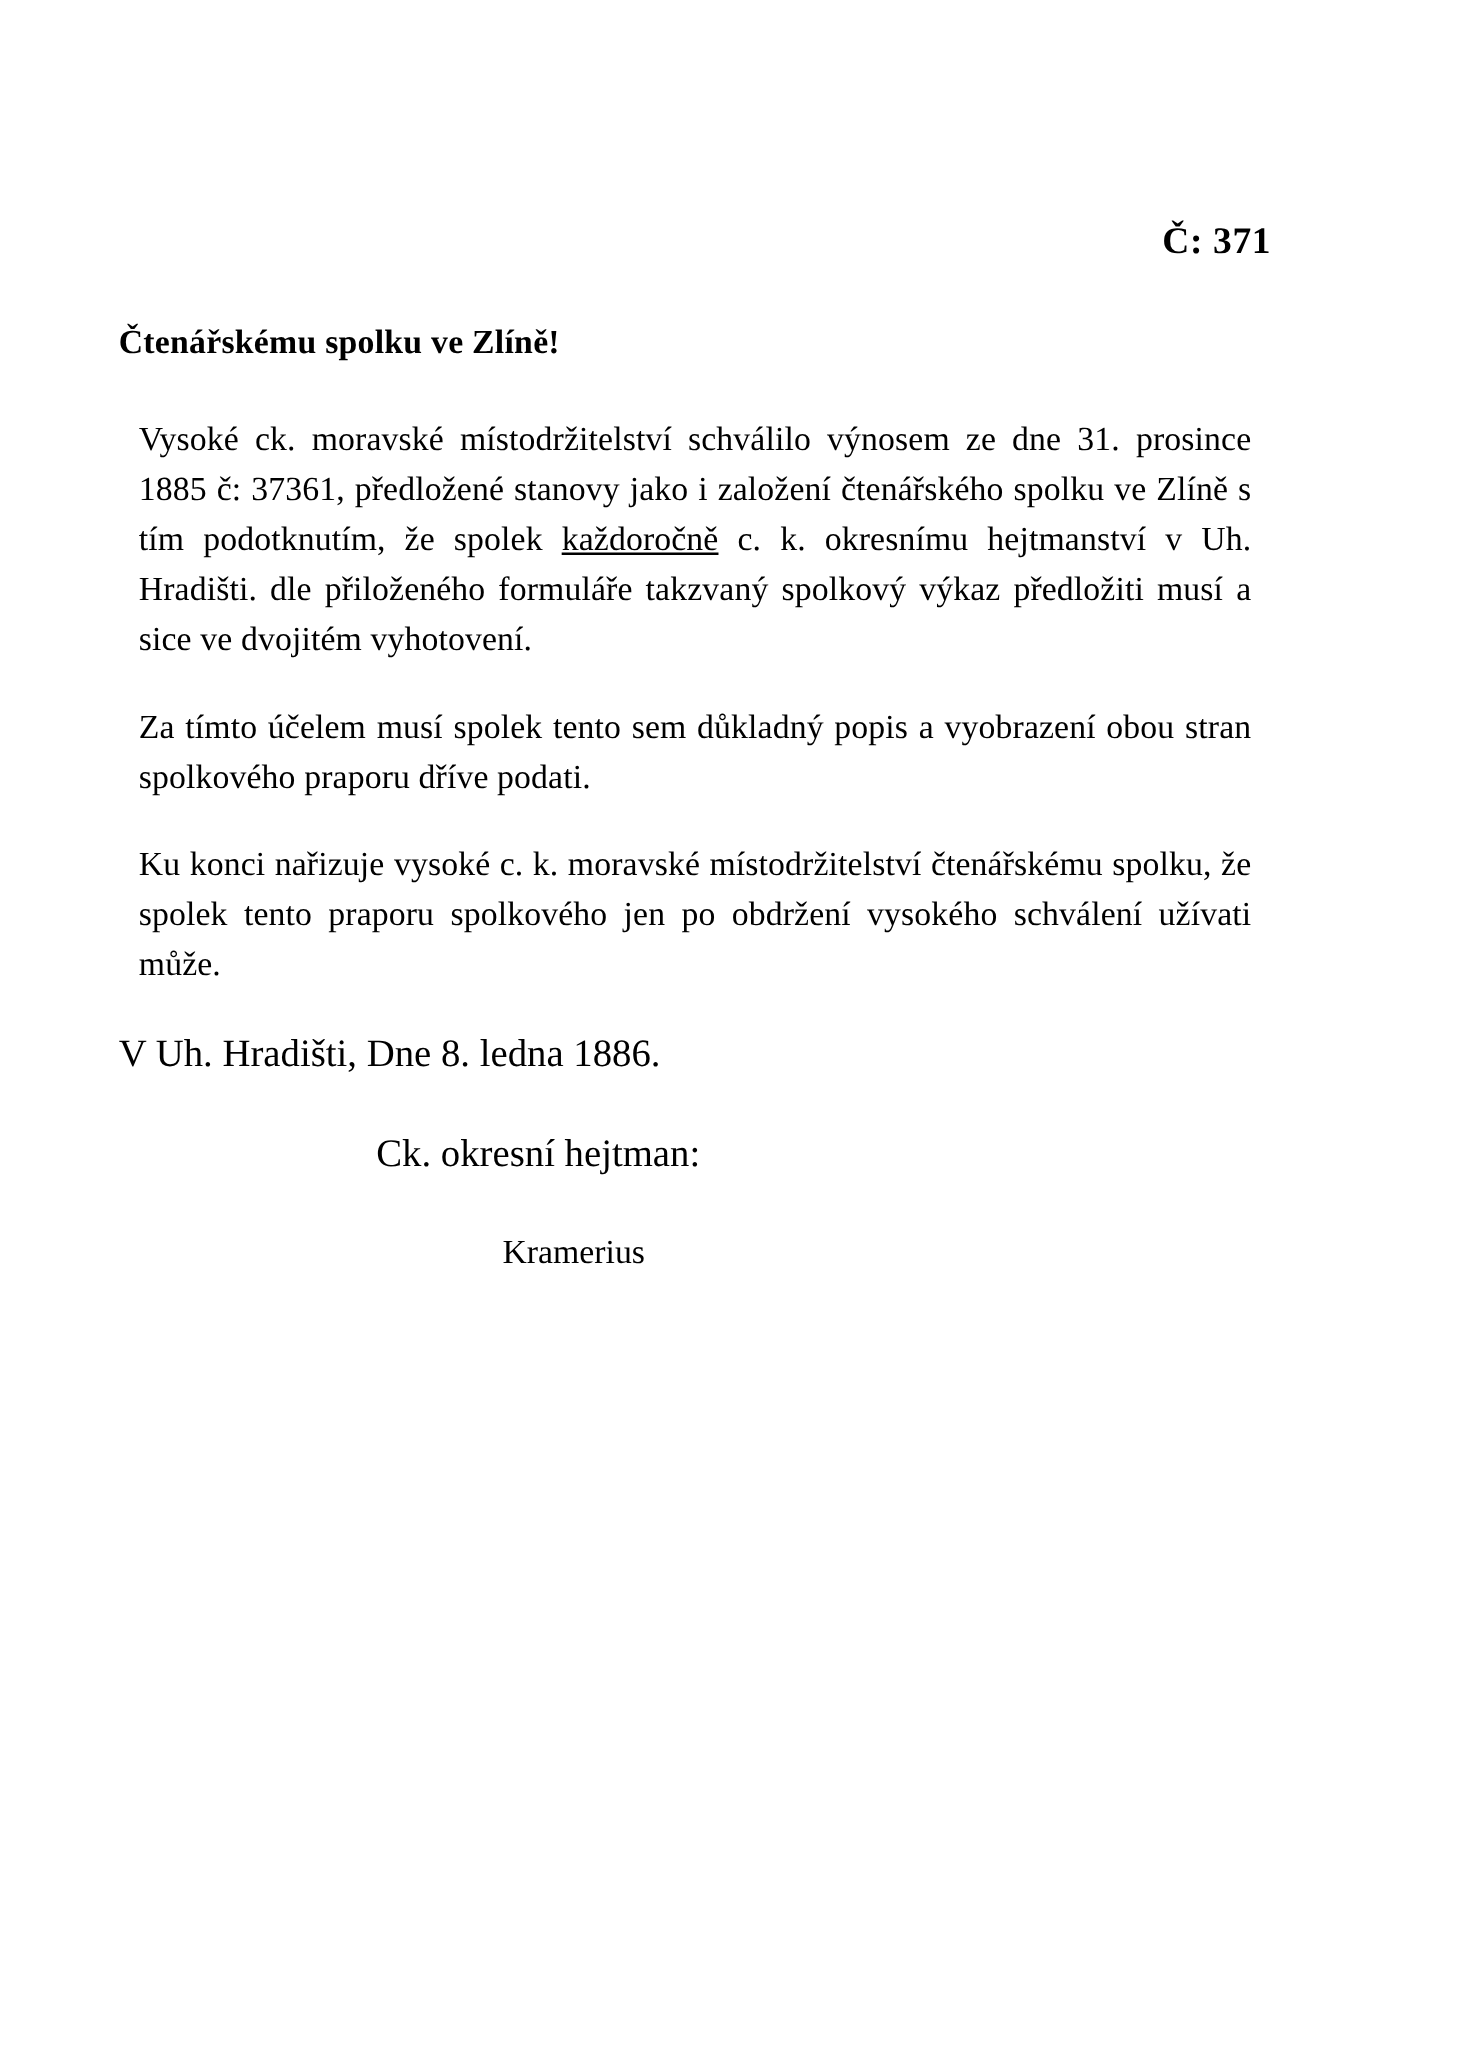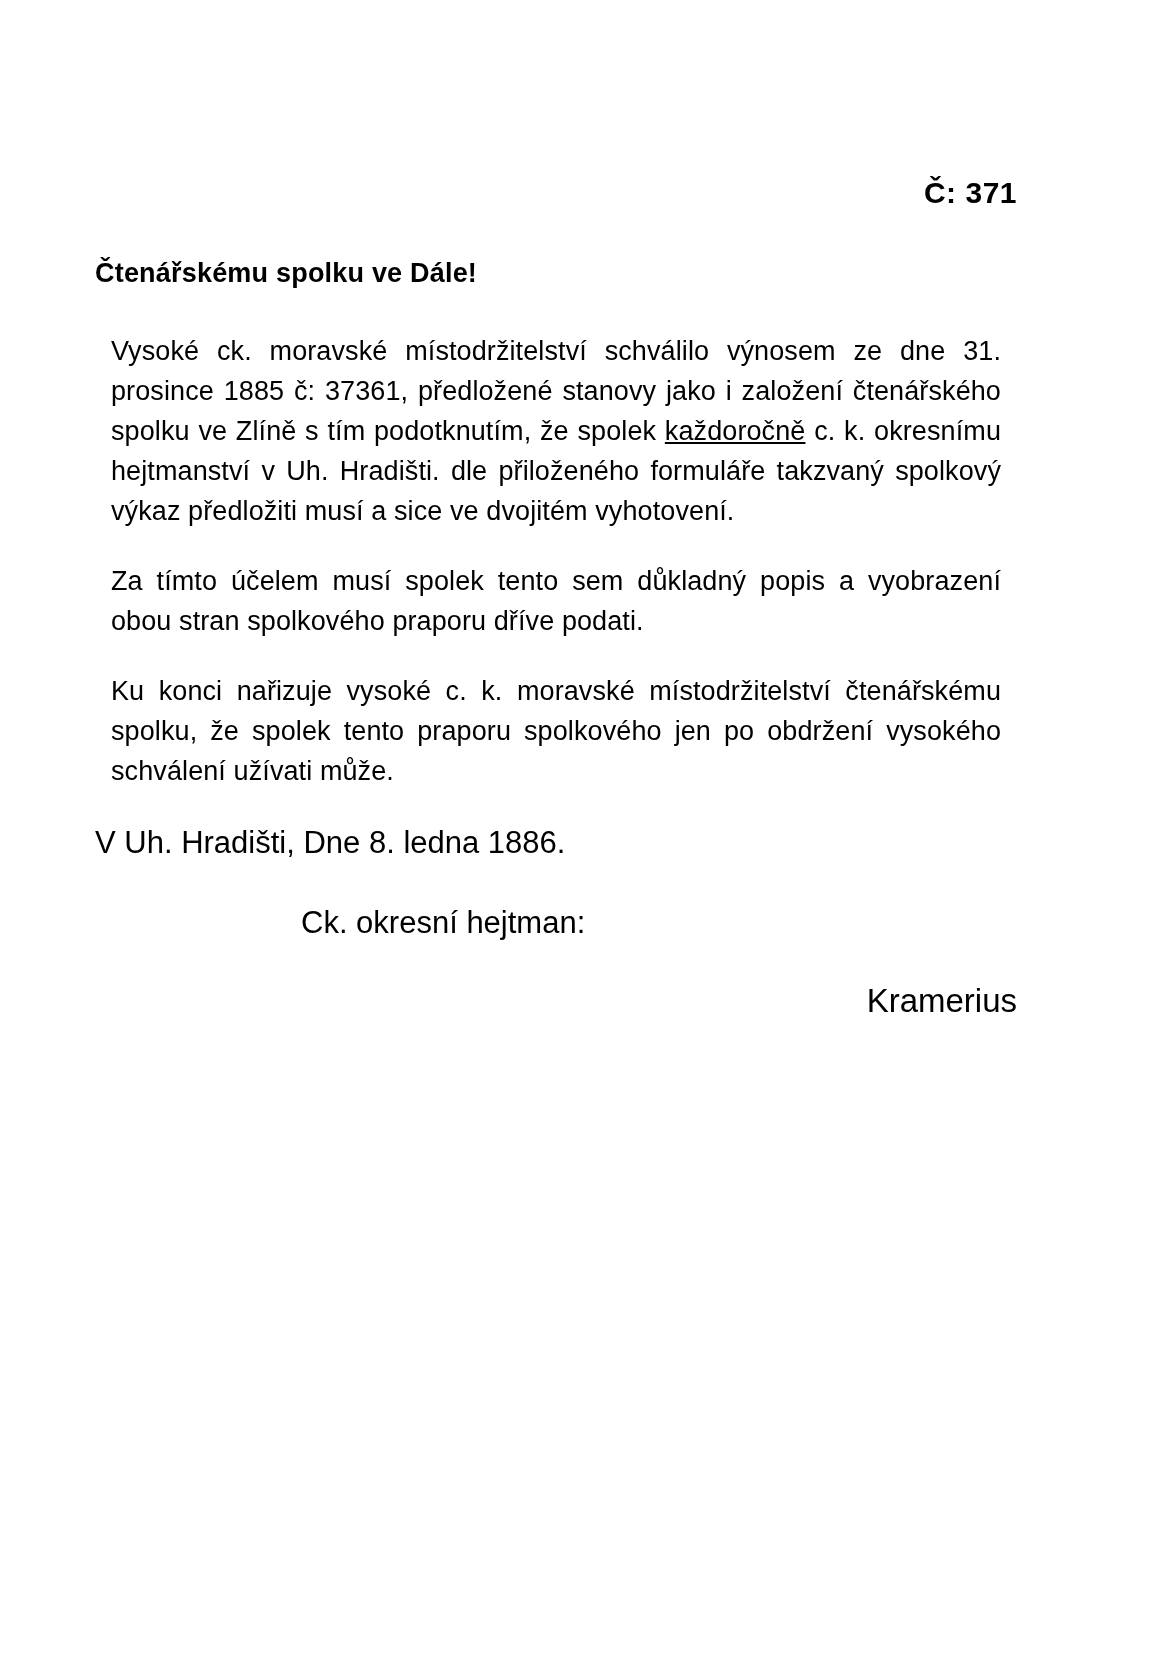--- a/index.html
+++ b/index.html
@@ -7,21 +7,21 @@
     padding: 0;
     background: #ffffff;
   }
   .page {
     position: relative;
     width: 1166px;
     height: 1336px;
     background: #ffffff;
     margin: 0 auto;
     box-sizing: border-box;
-    font-family: Liberation Sans, sans-serif;
+    font-family: Liberation Serif, serif;
     color: #000000;
     overflow: hidden;
   }
   .content {
     position: absolute;
     left: 95px;
     top: 0;
     width: 922px;
   }
   .ref-number {
@@ -66,37 +66,37 @@
   }
   .signature-title {
     font-size: 31px;
     line-height: 40px;
     margin: 16px;
     margin-top: 40px;
     padding-left: 190px;
     text-align: left;
   }
   .signature-name {
-    font-size: 33px;
+    font-size: 27px;
     line-height: 40px;
     margin: 0;
     margin-top: 38px;
     padding-left: 307px;
-    text-align: right;
+    text-align: left;
   }
 </style>
 </head>
 <body>
 
 <div class="page">
   <div class="content">
 
     <div class="ref-number">Č: 371</div>
 
-    <div class="doc-heading">Čtenářskému spolku ve Dále!</div>
+    <div class="doc-heading">Čtenářskému spolku ve Zlíně!</div>
 
     <p class="body-par first-par"><span>Vysoké ck. moravské místodržitelství schválilo výnosem ze dne 31. prosince 1885 č: 37361, předložené stanovy jako i založení čtenářského spolku ve Zlíně s tím podotknutím, že spolek </span><span class="underline-word">každoročně</span><span> c. k. okresnímu hejtmanství v Uh. Hradišti. dle přiloženého formuláře takzvaný spolkový výkaz předložiti musí a sice ve dvojitém vyhotovení.</span></p>
 
 
     <p class="body-par">Za tímto účelem musí spolek tento sem důkladný popis a vyobrazení obou stran spolkového praporu dříve podati.</p>
 
     <p class="body-par">Ku konci nařizuje vysoké c. k. moravské místodržitelství čtenářskému spolku, že spolek tento praporu spolkového jen po obdržení vysokého schválení užívati může.</p>
 
     <p class="date-line">V Uh. Hradišti, Dne 8. ledna 1886.</p>
 

